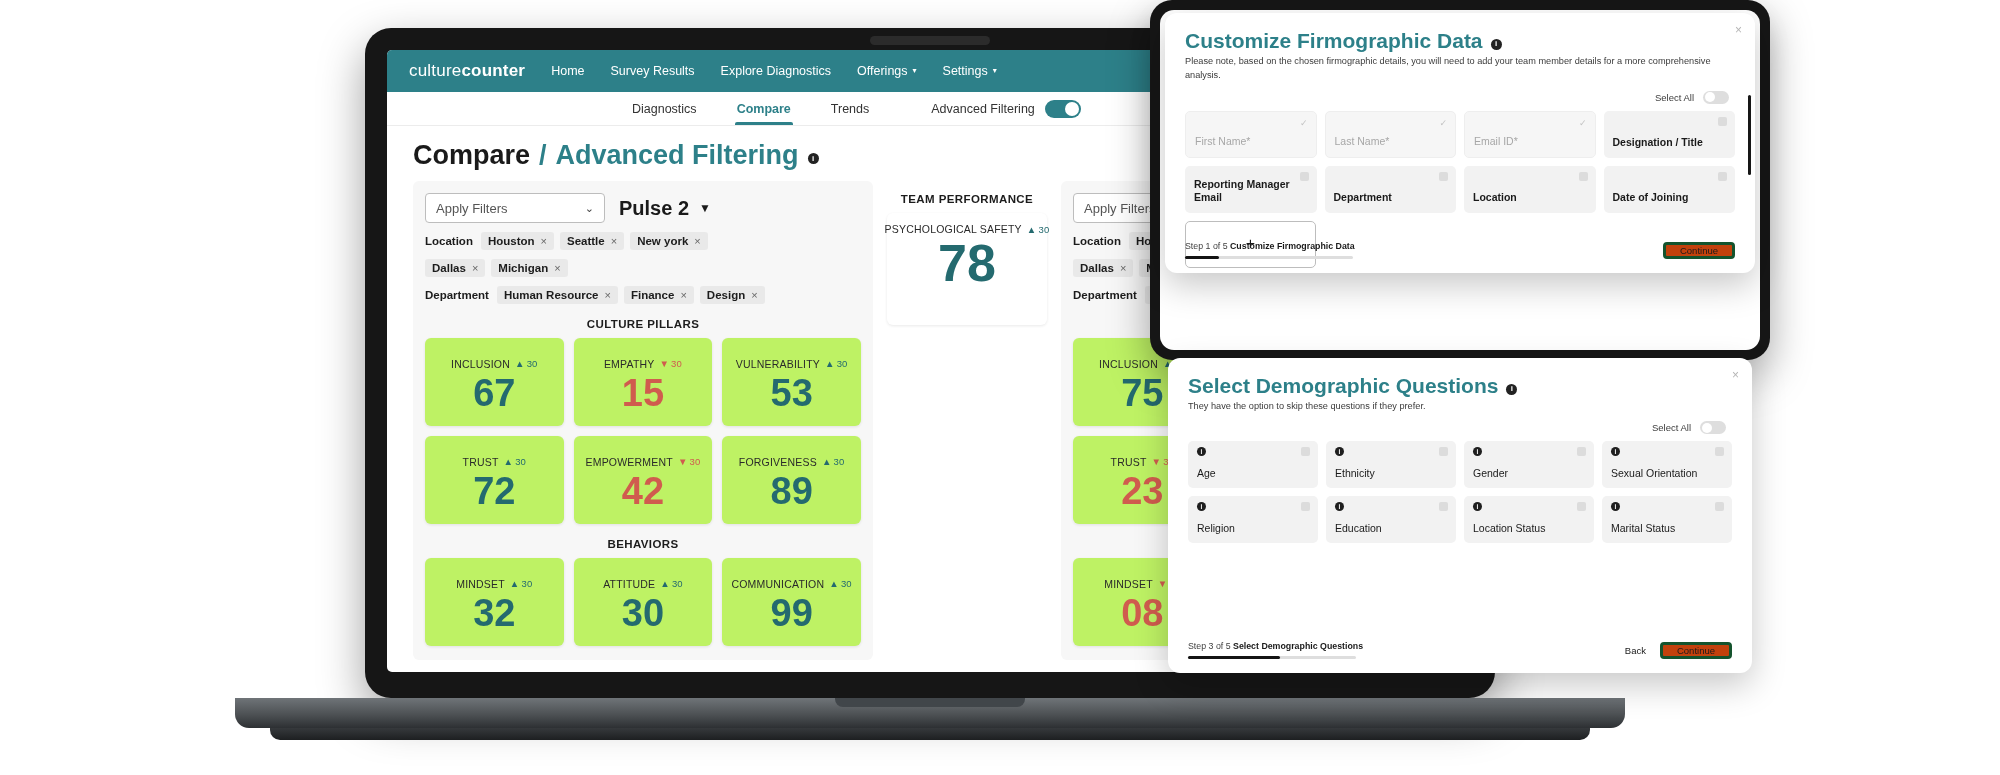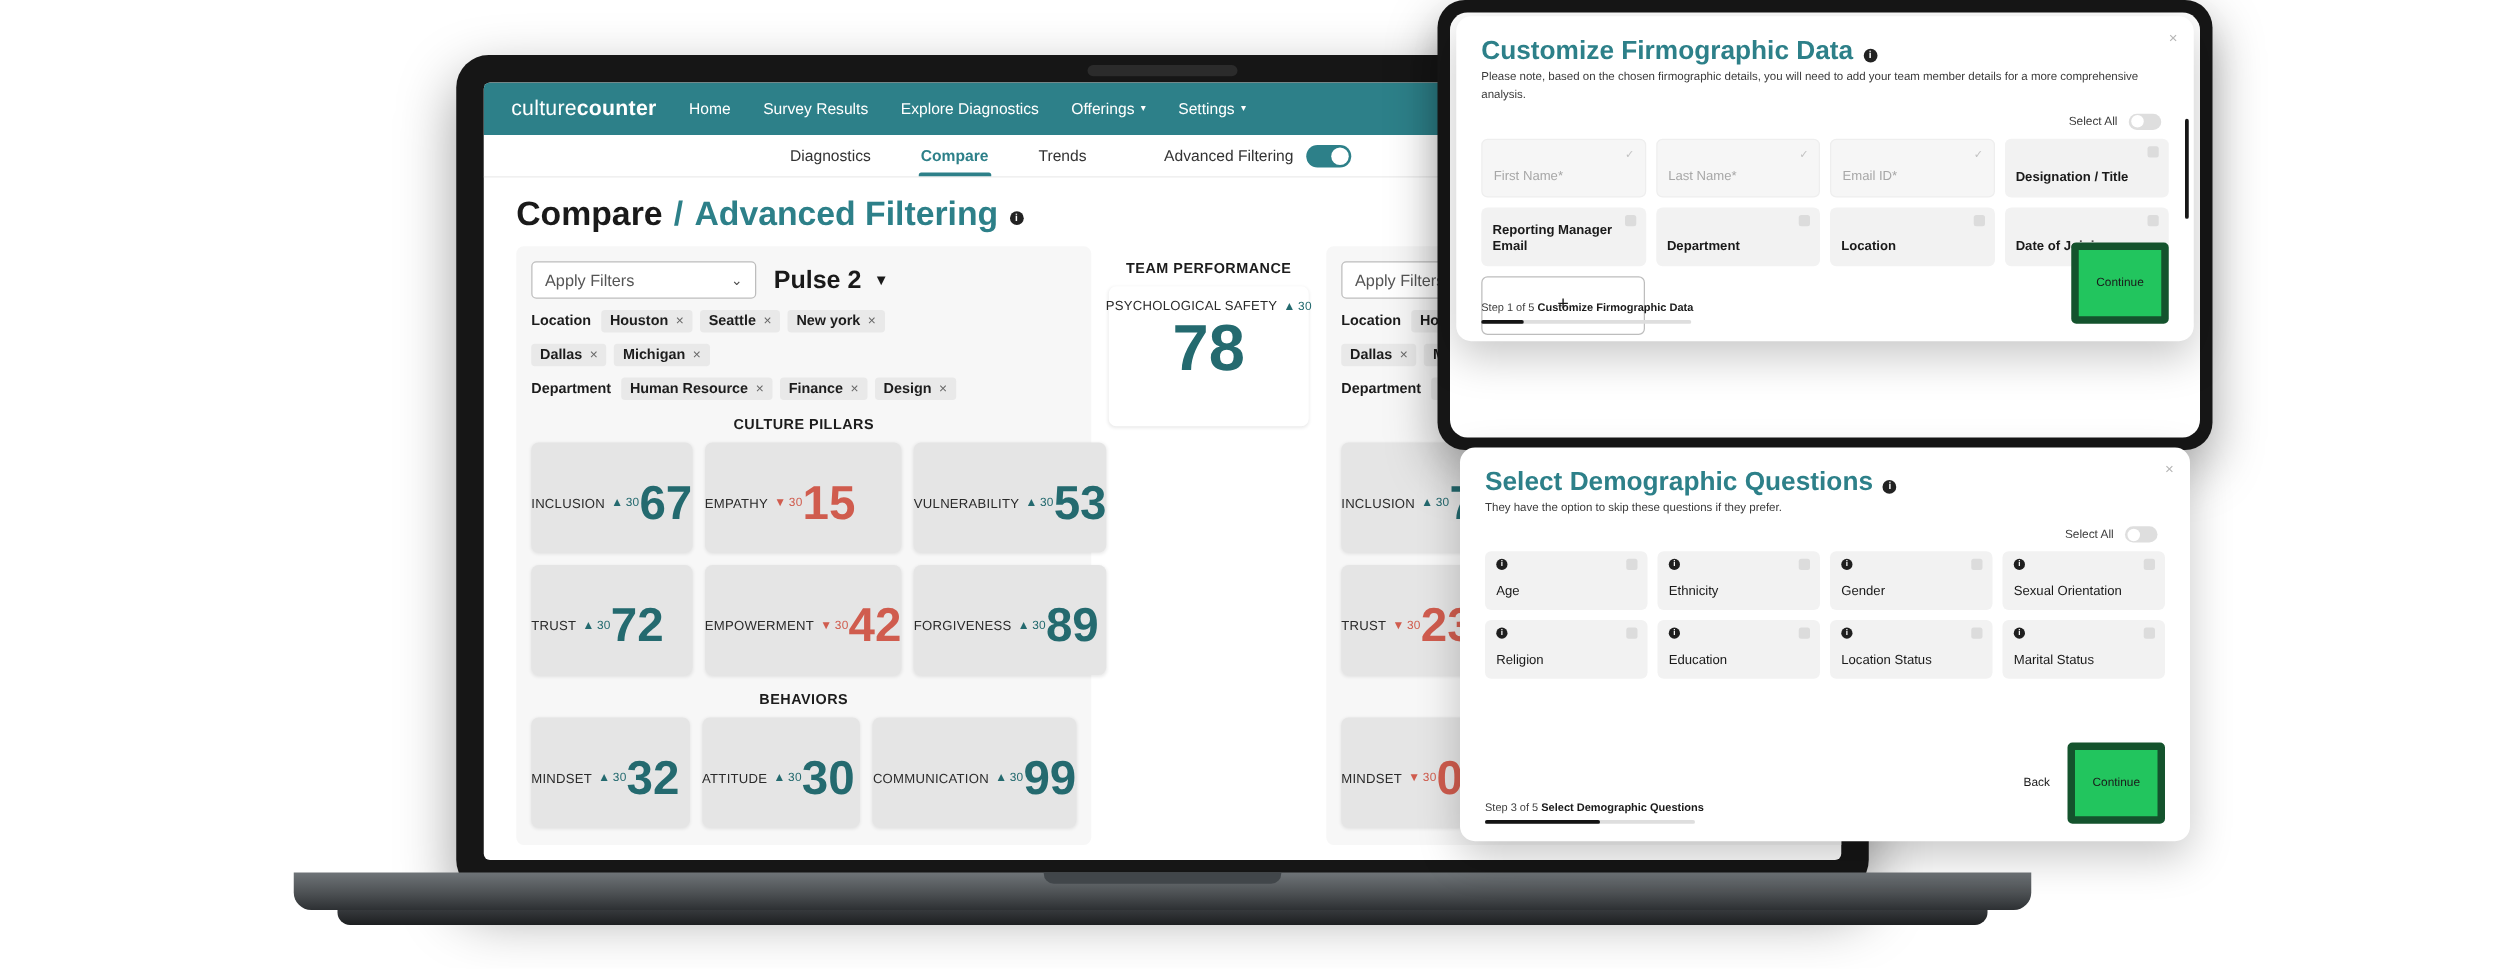--- a/index.html
+++ b/index.html
@@ -15,21 +15,21 @@
   .deco-left-top   { left: 168px;  top: 26px;  width: 120px; height: 180px; border-right: none; }
   .deco-left-bot   { left: 168px;  top: 206px; width: 120px; height: 100px; border-right: none; border-top: none; }
   .deco-left-tail  { left: 168px;  top: 306px; width: 190px; height: 30px;  border-top: none; border-left: none; }
   .deco-right-top  { left: 1775px; top: 222px; width: 150px; height: 190px; border-left: none; }
   .deco-right-bot  { left: 1775px; top: 412px; width: 150px; height: 160px; border-left: none; border-top: none; }
   .deco-right-tail { left: 1620px; top: 540px; width: 170px; height: 32px;  border-top: none; border-right: none; }
 
   
   .laptop { position: absolute; left: 365px; top: 28px; width: 1130px; height: 700px; }
   .laptop-body {
-    position: absolute; left: 0; top: 16px; width: 1130px; height: 670px;
+    position: absolute; left: 0; top: 0; width: 1130px; height: 670px;
     background: #161616; border-radius: 26px; padding: 22px 22px 26px 22px;
     box-shadow: 0 18px 46px rgba(0,0,0,.38);
   }
   .laptop-notch {
     position: absolute; left: 50%; transform: translateX(-50%); top: 8px;
     width: 120px; height: 9px; background: #2b2b2b; border-radius: 5px;
   }
   .laptop-screen {
     position: absolute; left: 22px; top: 22px; width: 1086px; height: 622px;
     background: #ffffff; border-radius: 5px; overflow: hidden;
@@ -130,22 +130,22 @@
     cursor: pointer; white-space: nowrap;
   }
   .chip .x { font-size: 11px; font-weight: 400; color: #666; }
 
   .section-title {
     text-align: center; font-size: 11.5px; font-weight: 700; color: #1c1c1c;
     letter-spacing: .4px; margin: 14px 0 8px 0;
   }
   .metric-grid { display: grid; grid-template-columns: repeat(3, 1fr); gap: 10px; }
   .metric-card {
-    background: #e5e5e5; border-radius: 6px; height: 88px;
-    display: flex; flex-direction: row; align-items: center; justify-content: flex-start;
+    background: #bef264; border-radius: 6px; height: 88px;
+    display: flex; flex-direction: column; align-items: center; justify-content: center;
     padding-top: 9px; box-shadow: 0 1px 3px rgba(0,0,0,.09);
   }
   .metric-head {
     display: flex; align-items: center; gap: 5px; font-size: 10.5px;
     color: #2a2a2a; letter-spacing: .2px; white-space: nowrap;
   }
   .delta { font-size: 9.5px; display: inline-flex; align-items: center; gap: 2px; }
   .delta.up { color: #246a6f; }
   .delta.down { color: #d05c4e; }
   .metric-value { font-size: 38px; font-weight: 700; line-height: 1.15; margin-top: 2px; }
@@ -236,22 +236,22 @@
     display: flex; align-items: flex-end; justify-content: space-between;
   }
   .step-wrap { display: flex; flex-direction: column; gap: 5px; }
   .step-text { font-size: 8.8px; color: #404040; }
   .step-text b { color: #1a1a1a; }
   .progress { width: 168px; height: 3px; background: #dedede; border-radius: 2px; position: relative; }
   .progress > i { position: absolute; left: 0; top: 0; height: 100%; background: #141414; border-radius: 2px; }
   .btn-row { display: flex; align-items: center; gap: 14px; }
   .btn-link { font-size: 9.5px; color: #1a1a1a; cursor: pointer; }
   .btn {
-    border: 6px solid #14532d; background: #22c55e; border-radius: 4px;
-    padding: 21px 14px; font-size: 9.5px; color: #1a1a1a; cursor: pointer;
+    border: 3px solid #14532d; background: #c2410c; border-radius: 4px;
+    padding: 0 14px; font-size: 9.5px; color: #1a1a1a; cursor: pointer;
   }
   .modal-scroll {
     position: absolute; right: 4px; top: 82px; width: 3px; height: 80px;
     background: #161616; border-radius: 2px;
   }
 </style>
 </head>
 <body>
 
 <div class="deco deco-left-top"></div>

